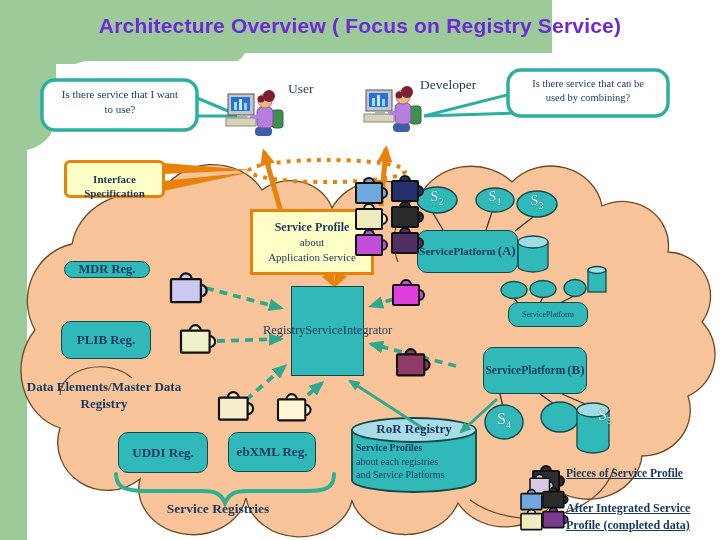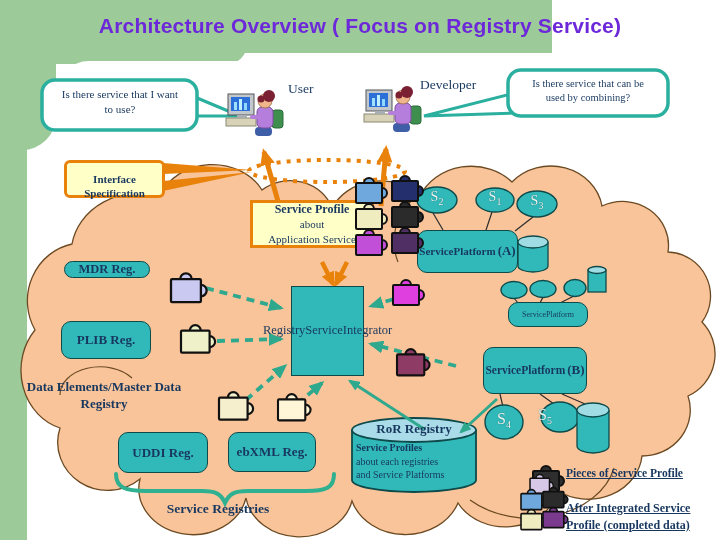--- a/index.html
+++ b/index.html
@@ -24,36 +24,36 @@
            display:flex;flex-direction:row;align-items:center;justify-content:center;font-weight:bold;}
   .ctext{display:flex;flex-direction:column;align-items:center;justify-content:center;text-align:center;}
   
   .bubble-text{font-size:11px;line-height:1.35;text-align:center;}
   .b1{left:46px;top:87px;width:148px;}
   .b2{left:512px;top:77px;width:152px;font-size:10.5px;}
   .actor-label{font-size:13.5px;}
   .user-label{left:288px;top:81px;}
   .dev-label{left:420px;top:77px;}
   .ifs{left:64px;top:160px;width:101px;height:38px;font-weight:bold;font-size:11px;line-height:1.3;padding-top:9px;border-radius:6px;}
-  .spn{left:250px;top:200px;width:124px;height:48px;font-size:11px;line-height:1.35;}
+  .spn{left:250px;top:209px;width:124px;height:66px;font-size:11px;line-height:1.35;}
   .spn .l1{font-weight:bold;font-size:12px;}
   .mdr{left:64px;top:261px;width:86px;height:17px;font-size:12.5px;}
   .plib{left:61px;top:321px;width:90px;height:38px;font-size:13px;}
   .rsi{left:291px;top:286px;width:73px;height:90px;font-size:12.5px;border-radius:0;line-height:1.55;font-weight:normal;}
   .uddi{left:118px;top:432px;width:90px;height:41px;font-size:13px;}
   .ebxml{left:228px;top:432px;width:88px;height:40px;font-size:13px;}
   .pa{left:417px;top:230px;width:101px;height:43px;font-size:11px;line-height:1.3;}
   .pb{left:483px;top:347px;width:104px;height:47px;font-size:11.5px;line-height:1.3;}
   .psm{left:508px;top:302px;width:80px;height:25px;font-size:8px;line-height:1.25;color:#17375E;}
   .sfx{font-size:13px;margin-left:2px;}
   .snode{font-size:14px;color:#EAF6F4;text-shadow:0 0 1px #0E4A4A;text-align:center;}
   .snode sub{font-size:10px;}
   .s2{left:417px;top:189px;width:40px;}  .s1{left:476px;top:189px;width:38px;}
   .s3{left:517px;top:193px;width:40px;}  .s4{left:485px;top:410px;width:38px;font-size:16px;}
-  .s5{left:526px;top:406px;width:38px;font-size:16px;}
+  .s5{left:541px;top:406px;width:38px;font-size:16px;padding-left:45px;}
   .ror-title{left:354px;top:421px;width:120px;text-align:center;font-weight:bold;font-size:13px;}
   .ror-body{left:356px;top:441px;width:116px;font-size:10px;line-height:1.35;}
   .ror-body .l1{font-weight:bold;}
   .de{left:8px;top:379px;width:192px;text-align:center;font-weight:bold;font-size:13px;line-height:1.3;}
   .sreg{left:150px;top:501px;width:136px;text-align:center;font-weight:bold;font-size:13.5px;}
   .leg1{left:566px;top:467px;width:150px;font-weight:bold;font-size:11.5px;text-decoration:underline;}
   .leg2{left:566px;top:500px;width:152px;font-weight:bold;font-size:12px;line-height:1.4;text-decoration:underline;}
 </style>
 </head>
 <body>

